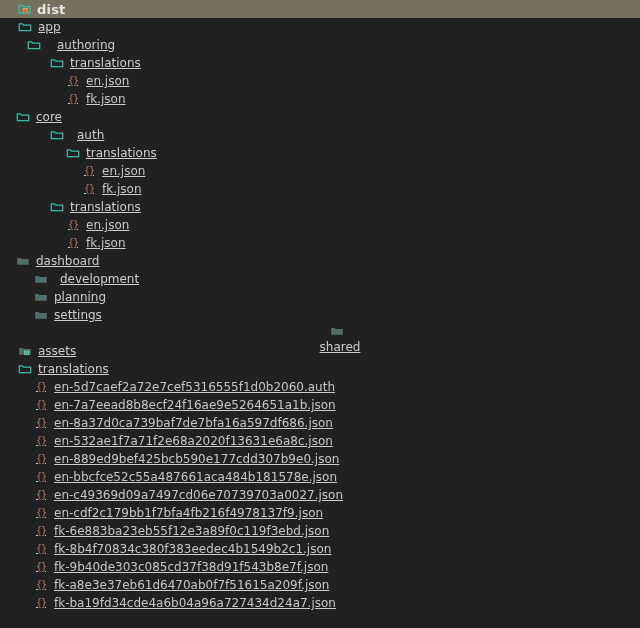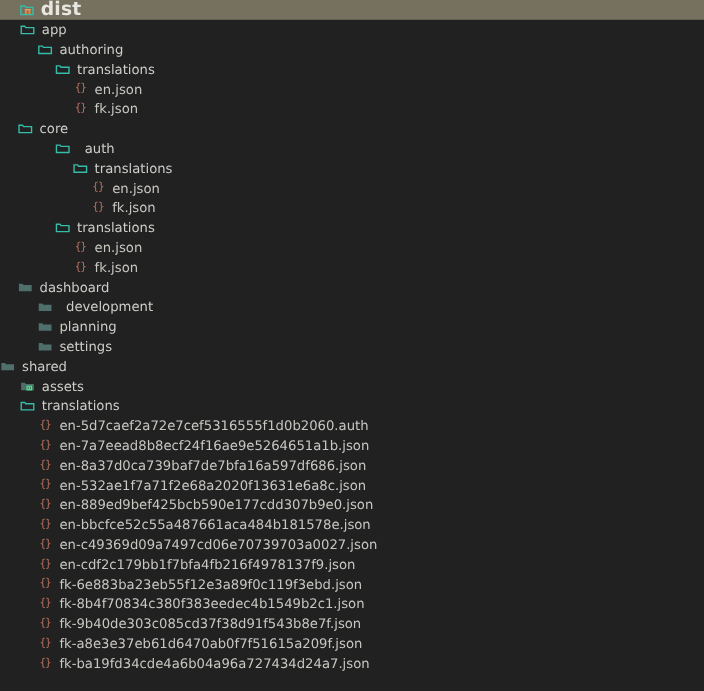--- a/index.html
+++ b/index.html
@@ -22,31 +22,32 @@
     height: 18px;
     background: #76705e;
     display: flex;
     align-items: center;
     padding-left: 18px;
     box-sizing: border-box;
     position: relative;
   }
   #explorer-root-row .root-label {
     font-weight: bold;
-    font-size: 17px;
+    font-size: 13px;
     color: #e8e6e0;
     letter-spacing: 0.2px;
     margin-left: 5px;
     white-space: nowrap;
   }
 
   
   #tree {
     background: #212121;
     padding-top: 0px;
+    text-decoration: underline;
   }
   .row {
     height: 18px;
     display: flex;
     align-items: center;
     box-sizing: border-box;
     white-space: nowrap;
     position: relative;
   }
   .row .label {
@@ -99,137 +100,137 @@
 
 <div id="tree">
     <div class="row is-dir" style="padding-left: 18px;">
       <span class="icon">
         <svg width="14" height="14" viewBox="0 0 14 14">
           <path d="M1.3 3.9h3.2l1 1.2h7.2v5.5H1.3z" fill="none" stroke="#35bdaa" stroke-width="1.25"></path>
         </svg>
       </span>
       <span class="label">app</span>
     </div>
+    <div class="row is-dir" style="padding-left: 27px; gap: 10px;">
+      <span class="icon">
+        <svg width="14" height="14" viewBox="0 0 14 14">
+          <path d="M1.3 3.9h3.2l1 1.2h7.2v5.5H1.3z" fill="none" stroke="#35bdaa" stroke-width="1.25"></path>
+        </svg>
+      </span>
+      <span class="label">authoring</span>
+    </div>
+    <div class="row is-dir" style="padding-left: 50px;">
+      <span class="icon">
+        <svg width="14" height="14" viewBox="0 0 14 14">
+          <path d="M1.3 3.9h3.2l1 1.2h7.2v5.5H1.3z" fill="none" stroke="#35bdaa" stroke-width="1.25"></path>
+        </svg>
+      </span>
+      <span class="label">translations</span>
+    </div>
+    <div class="row is-file" style="padding-left: 66px;">
+      <span class="icon">
+        <span class="brace-icon">{}</span>
+      </span>
+      <span class="label">en.json</span>
+    </div>
+    <div class="row is-file" style="padding-left: 66px;">
+      <span class="icon">
+        <span class="brace-icon">{}</span>
+      </span>
+      <span class="label">fk.json</span>
+    </div>
+    <div class="row is-dir" style="padding-left: 16px;">
+      <span class="icon">
+        <svg width="14" height="14" viewBox="0 0 14 14">
+          <path d="M1.3 3.9h3.2l1 1.2h7.2v5.5H1.3z" fill="none" stroke="#35bdaa" stroke-width="1.25"></path>
+        </svg>
+      </span>
+      <span class="label">core</span>
+    </div>
+    <div class="row is-dir" style="padding-left: 50px; gap: 7px;">
+      <span class="icon">
+        <svg width="14" height="14" viewBox="0 0 14 14">
+          <path d="M1.3 3.9h3.2l1 1.2h7.2v5.5H1.3z" fill="none" stroke="#35bdaa" stroke-width="1.25"></path>
+        </svg>
+      </span>
+      <span class="label">auth</span>
+    </div>
+    <div class="row is-dir" style="padding-left: 66px;">
+      <span class="icon">
+        <svg width="14" height="14" viewBox="0 0 14 14">
+          <path d="M1.3 3.9h3.2l1 1.2h7.2v5.5H1.3z" fill="none" stroke="#35bdaa" stroke-width="1.25"></path>
+        </svg>
+      </span>
+      <span class="label">translations</span>
+    </div>
+    <div class="row is-file" style="padding-left: 82px;">
+      <span class="icon">
+        <span class="brace-icon">{}</span>
+      </span>
+      <span class="label">en.json</span>
+    </div>
+    <div class="row is-file" style="padding-left: 82px;">
+      <span class="icon">
+        <span class="brace-icon">{}</span>
+      </span>
+      <span class="label">fk.json</span>
+    </div>
+    <div class="row is-dir" style="padding-left: 50px;">
+      <span class="icon">
+        <svg width="14" height="14" viewBox="0 0 14 14">
+          <path d="M1.3 3.9h3.2l1 1.2h7.2v5.5H1.3z" fill="none" stroke="#35bdaa" stroke-width="1.25"></path>
+        </svg>
+      </span>
+      <span class="label">translations</span>
+    </div>
+    <div class="row is-file" style="padding-left: 66px;">
+      <span class="icon">
+        <span class="brace-icon">{}</span>
+      </span>
+      <span class="label">en.json</span>
+    </div>
+    <div class="row is-file" style="padding-left: 66px;">
+      <span class="icon">
+        <span class="brace-icon">{}</span>
+      </span>
+      <span class="label">fk.json</span>
+    </div>
+    <div class="row is-dir" style="padding-left: 16px;">
+      <span class="icon">
+        <svg width="14" height="14" viewBox="0 0 14 14">
+          <path d="M1.2 3.9h3.3l1 1.2h7.3v5.6H1.2z" fill="#4e6f6b"></path>
+        </svg>
+      </span>
+      <span class="label">dashboard</span>
+    </div>
+    <div class="row is-dir" style="padding-left: 34px; gap: 6px;">
+      <span class="icon">
+        <svg width="14" height="14" viewBox="0 0 14 14">
+          <path d="M1.2 3.9h3.3l1 1.2h7.3v5.6H1.2z" fill="#4e6f6b"></path>
+        </svg>
+      </span>
+      <span class="label">development</span>
+    </div>
     <div class="row is-dir" style="padding-left: 34px;">
       <span class="icon">
         <svg width="14" height="14" viewBox="0 0 14 14">
-          <path d="M1.3 3.9h3.2l1 1.2h7.2v5.5H1.3z" fill="none" stroke="#35bdaa" stroke-width="1.25"></path>
-        </svg>
-      </span>
-      <span class="label">authoring</span>
-    </div>
-    <div class="row is-dir" style="padding-left: 50px;">
-      <span class="icon">
-        <svg width="14" height="14" viewBox="0 0 14 14">
-          <path d="M1.3 3.9h3.2l1 1.2h7.2v5.5H1.3z" fill="none" stroke="#35bdaa" stroke-width="1.25"></path>
-        </svg>
-      </span>
-      <span class="label">translations</span>
-    </div>
-    <div class="row is-file" style="padding-left: 66px;">
-      <span class="icon">
-        <span class="brace-icon">{}</span>
-      </span>
-      <span class="label">en.json</span>
-    </div>
-    <div class="row is-file" style="padding-left: 66px;">
-      <span class="icon">
-        <span class="brace-icon">{}</span>
-      </span>
-      <span class="label">fk.json</span>
-    </div>
-    <div class="row is-dir" style="padding-left: 16px;">
-      <span class="icon">
-        <svg width="14" height="14" viewBox="0 0 14 14">
-          <path d="M1.3 3.9h3.2l1 1.2h7.2v5.5H1.3z" fill="none" stroke="#35bdaa" stroke-width="1.25"></path>
-        </svg>
-      </span>
-      <span class="label">core</span>
-    </div>
-    <div class="row is-dir" style="padding-left: 50px; gap: 7px;">
-      <span class="icon">
-        <svg width="14" height="14" viewBox="0 0 14 14">
-          <path d="M1.3 3.9h3.2l1 1.2h7.2v5.5H1.3z" fill="none" stroke="#35bdaa" stroke-width="1.25"></path>
-        </svg>
-      </span>
-      <span class="label">auth</span>
-    </div>
-    <div class="row is-dir" style="padding-left: 66px;">
-      <span class="icon">
-        <svg width="14" height="14" viewBox="0 0 14 14">
-          <path d="M1.3 3.9h3.2l1 1.2h7.2v5.5H1.3z" fill="none" stroke="#35bdaa" stroke-width="1.25"></path>
-        </svg>
-      </span>
-      <span class="label">translations</span>
-    </div>
-    <div class="row is-file" style="padding-left: 82px;">
-      <span class="icon">
-        <span class="brace-icon">{}</span>
-      </span>
-      <span class="label">en.json</span>
-    </div>
-    <div class="row is-file" style="padding-left: 82px;">
-      <span class="icon">
-        <span class="brace-icon">{}</span>
-      </span>
-      <span class="label">fk.json</span>
-    </div>
-    <div class="row is-dir" style="padding-left: 50px;">
-      <span class="icon">
-        <svg width="14" height="14" viewBox="0 0 14 14">
-          <path d="M1.3 3.9h3.2l1 1.2h7.2v5.5H1.3z" fill="none" stroke="#35bdaa" stroke-width="1.25"></path>
-        </svg>
-      </span>
-      <span class="label">translations</span>
-    </div>
-    <div class="row is-file" style="padding-left: 66px;">
-      <span class="icon">
-        <span class="brace-icon">{}</span>
-      </span>
-      <span class="label">en.json</span>
-    </div>
-    <div class="row is-file" style="padding-left: 66px;">
-      <span class="icon">
-        <span class="brace-icon">{}</span>
-      </span>
-      <span class="label">fk.json</span>
-    </div>
-    <div class="row is-dir" style="padding-left: 16px;">
-      <span class="icon">
-        <svg width="14" height="14" viewBox="0 0 14 14">
-          <path d="M1.2 3.9h3.3l1 1.2h7.3v5.6H1.2z" fill="#4e6f6b"></path>
-        </svg>
-      </span>
-      <span class="label">dashboard</span>
-    </div>
-    <div class="row is-dir" style="padding-left: 34px; gap: 6px;">
-      <span class="icon">
-        <svg width="14" height="14" viewBox="0 0 14 14">
-          <path d="M1.2 3.9h3.3l1 1.2h7.3v5.6H1.2z" fill="#4e6f6b"></path>
-        </svg>
-      </span>
-      <span class="label">development</span>
+          <path d="M1.2 3.9h3.3l1 1.2h7.3v5.6H1.2z" fill="#4e6f6b"></path>
+        </svg>
+      </span>
+      <span class="label">planning</span>
     </div>
     <div class="row is-dir" style="padding-left: 34px;">
       <span class="icon">
         <svg width="14" height="14" viewBox="0 0 14 14">
           <path d="M1.2 3.9h3.3l1 1.2h7.3v5.6H1.2z" fill="#4e6f6b"></path>
         </svg>
       </span>
-      <span class="label">planning</span>
-    </div>
-    <div class="row is-dir" style="padding-left: 34px;">
-      <span class="icon">
-        <svg width="14" height="14" viewBox="0 0 14 14">
-          <path d="M1.2 3.9h3.3l1 1.2h7.3v5.6H1.2z" fill="#4e6f6b"></path>
-        </svg>
-      </span>
       <span class="label">settings</span>
     </div>
-    <div class="row is-dir" style="">
+    <div class="row is-dir" style="padding-left: 34px; flex-direction: column;">
       <span class="icon">
         <svg width="14" height="14" viewBox="0 0 14 14">
           <path d="M1.2 3.9h3.3l1 1.2h7.3v5.6H1.2z" fill="#4e6f6b"></path>
         </svg>
       </span>
       <span class="label">shared</span>
     </div>
     <div class="row is-dir" style="padding-left: 18px; align-items: center;">
       <span class="icon">
         <svg width="14" height="14" viewBox="0 0 14 14">

